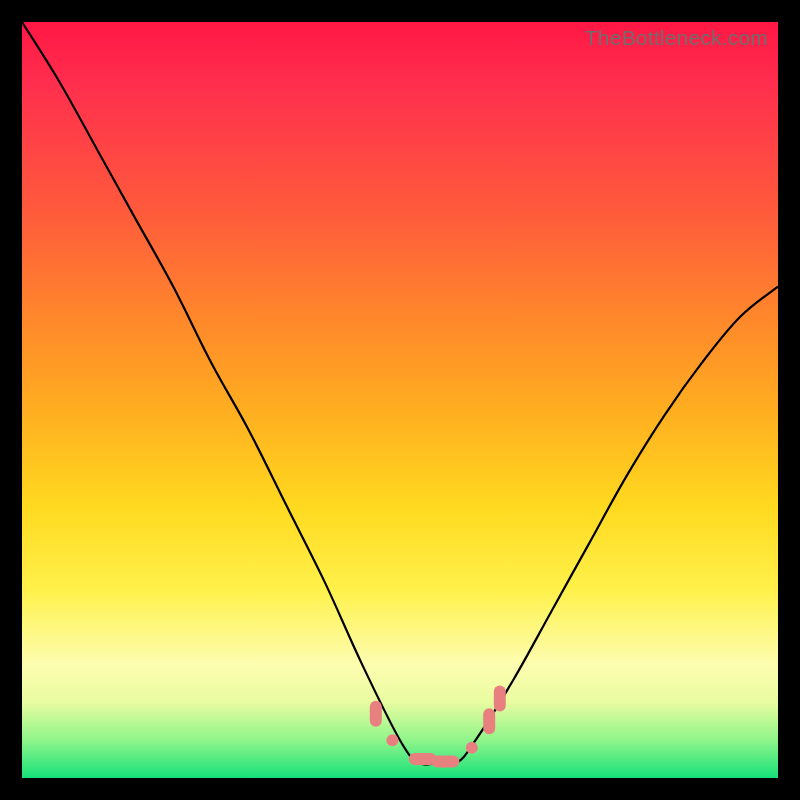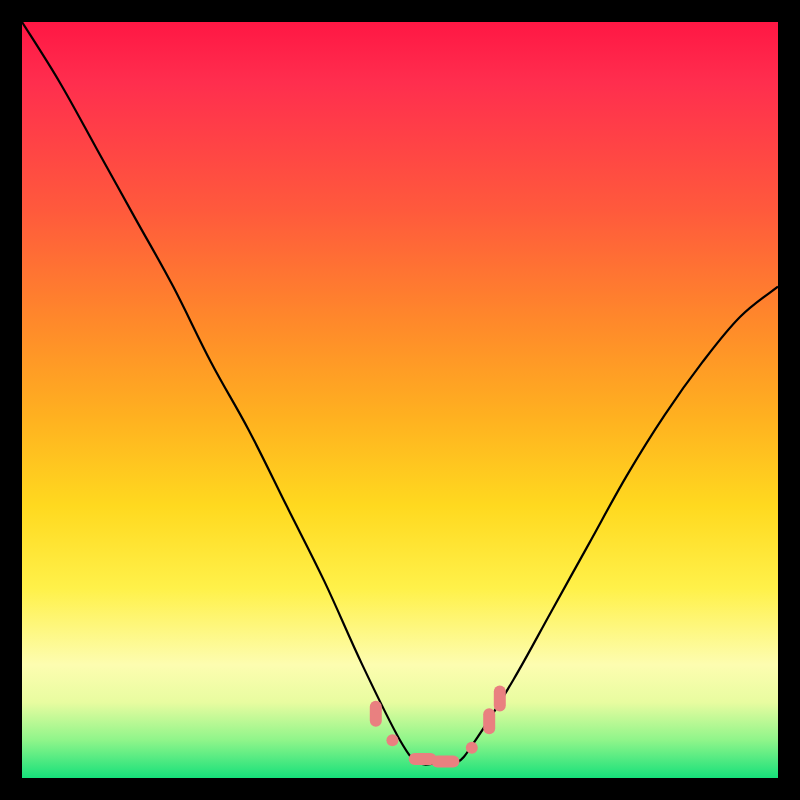--- a/index.html
+++ b/index.html
@@ -65,20 +65,21 @@
     fill: #e98080;
     stroke: none;
   }
 </style>
 </head>
 <body>
 
 <div class="frame">
   <div class="plot">
 
+    <div class="watermark">TheBottleneck.com</div>
 
     <svg class="curve" viewBox="0 0 756 756" preserveAspectRatio="none">
 
       <path id="curve-path" fill="none" stroke="#000000" stroke-width="2.2" d="M 0.0 0.0 C 6.8 10.9, 24.2 37.3, 37.8 60.5 C 51.4 83.6, 62.0 104.0, 75.6 128.5 C 89.2 153.0, 99.8 172.1, 113.4 196.6 C 127.0 221.1, 137.6 238.7, 151.2 264.6 C 164.8 290.5, 175.4 314.3, 189.0 340.2 C 202.6 366.1, 213.2 382.4, 226.8 408.2 C 240.4 434.1, 251.0 456.6, 264.6 483.8 C 278.2 511.1, 288.8 530.9, 302.4 559.4 C 316.0 588.0, 326.6 614.0, 340.2 642.6 C 353.8 671.2, 367.8 700.5, 378.0 718.2 C 388.2 735.9, 390.1 736.8, 396.9 740.9 C 403.7 745.0, 409.0 740.9, 415.8 740.9 C 422.6 740.9, 427.9 745.0, 434.7 740.9 C 441.5 736.8, 443.4 733.2, 453.6 718.2 C 463.8 703.2, 477.8 680.9, 491.4 657.7 C 505.0 634.6, 515.6 614.2, 529.2 589.7 C 542.8 565.2, 553.4 546.1, 567.0 521.6 C 580.6 497.1, 591.2 476.7, 604.8 453.6 C 618.4 430.5, 629.0 413.5, 642.6 393.1 C 656.2 372.7, 666.8 357.9, 680.4 340.2 C 694.0 322.5, 704.6 308.4, 718.2 294.8 C 731.8 281.2, 749.2 270.0, 756.0 264.6"></path>
       <g id="markers">
           <rect x="347.8" y="678.7" width="12" height="26" rx="6" class="marker-pill" fill="#e98080"></rect>
           <circle cx="370.4" cy="718.2" r="6" class="marker" fill="#e98080"></circle>
           <rect x="386.7" y="731.1" width="28" height="12" rx="6" class="marker-pill" fill="#e98080"></rect>
           <rect x="409.4" y="733.4" width="28" height="12" rx="6" class="marker-pill" fill="#e98080"></rect>
           <circle cx="449.8" cy="725.8" r="6" class="marker" fill="#e98080"></circle>

